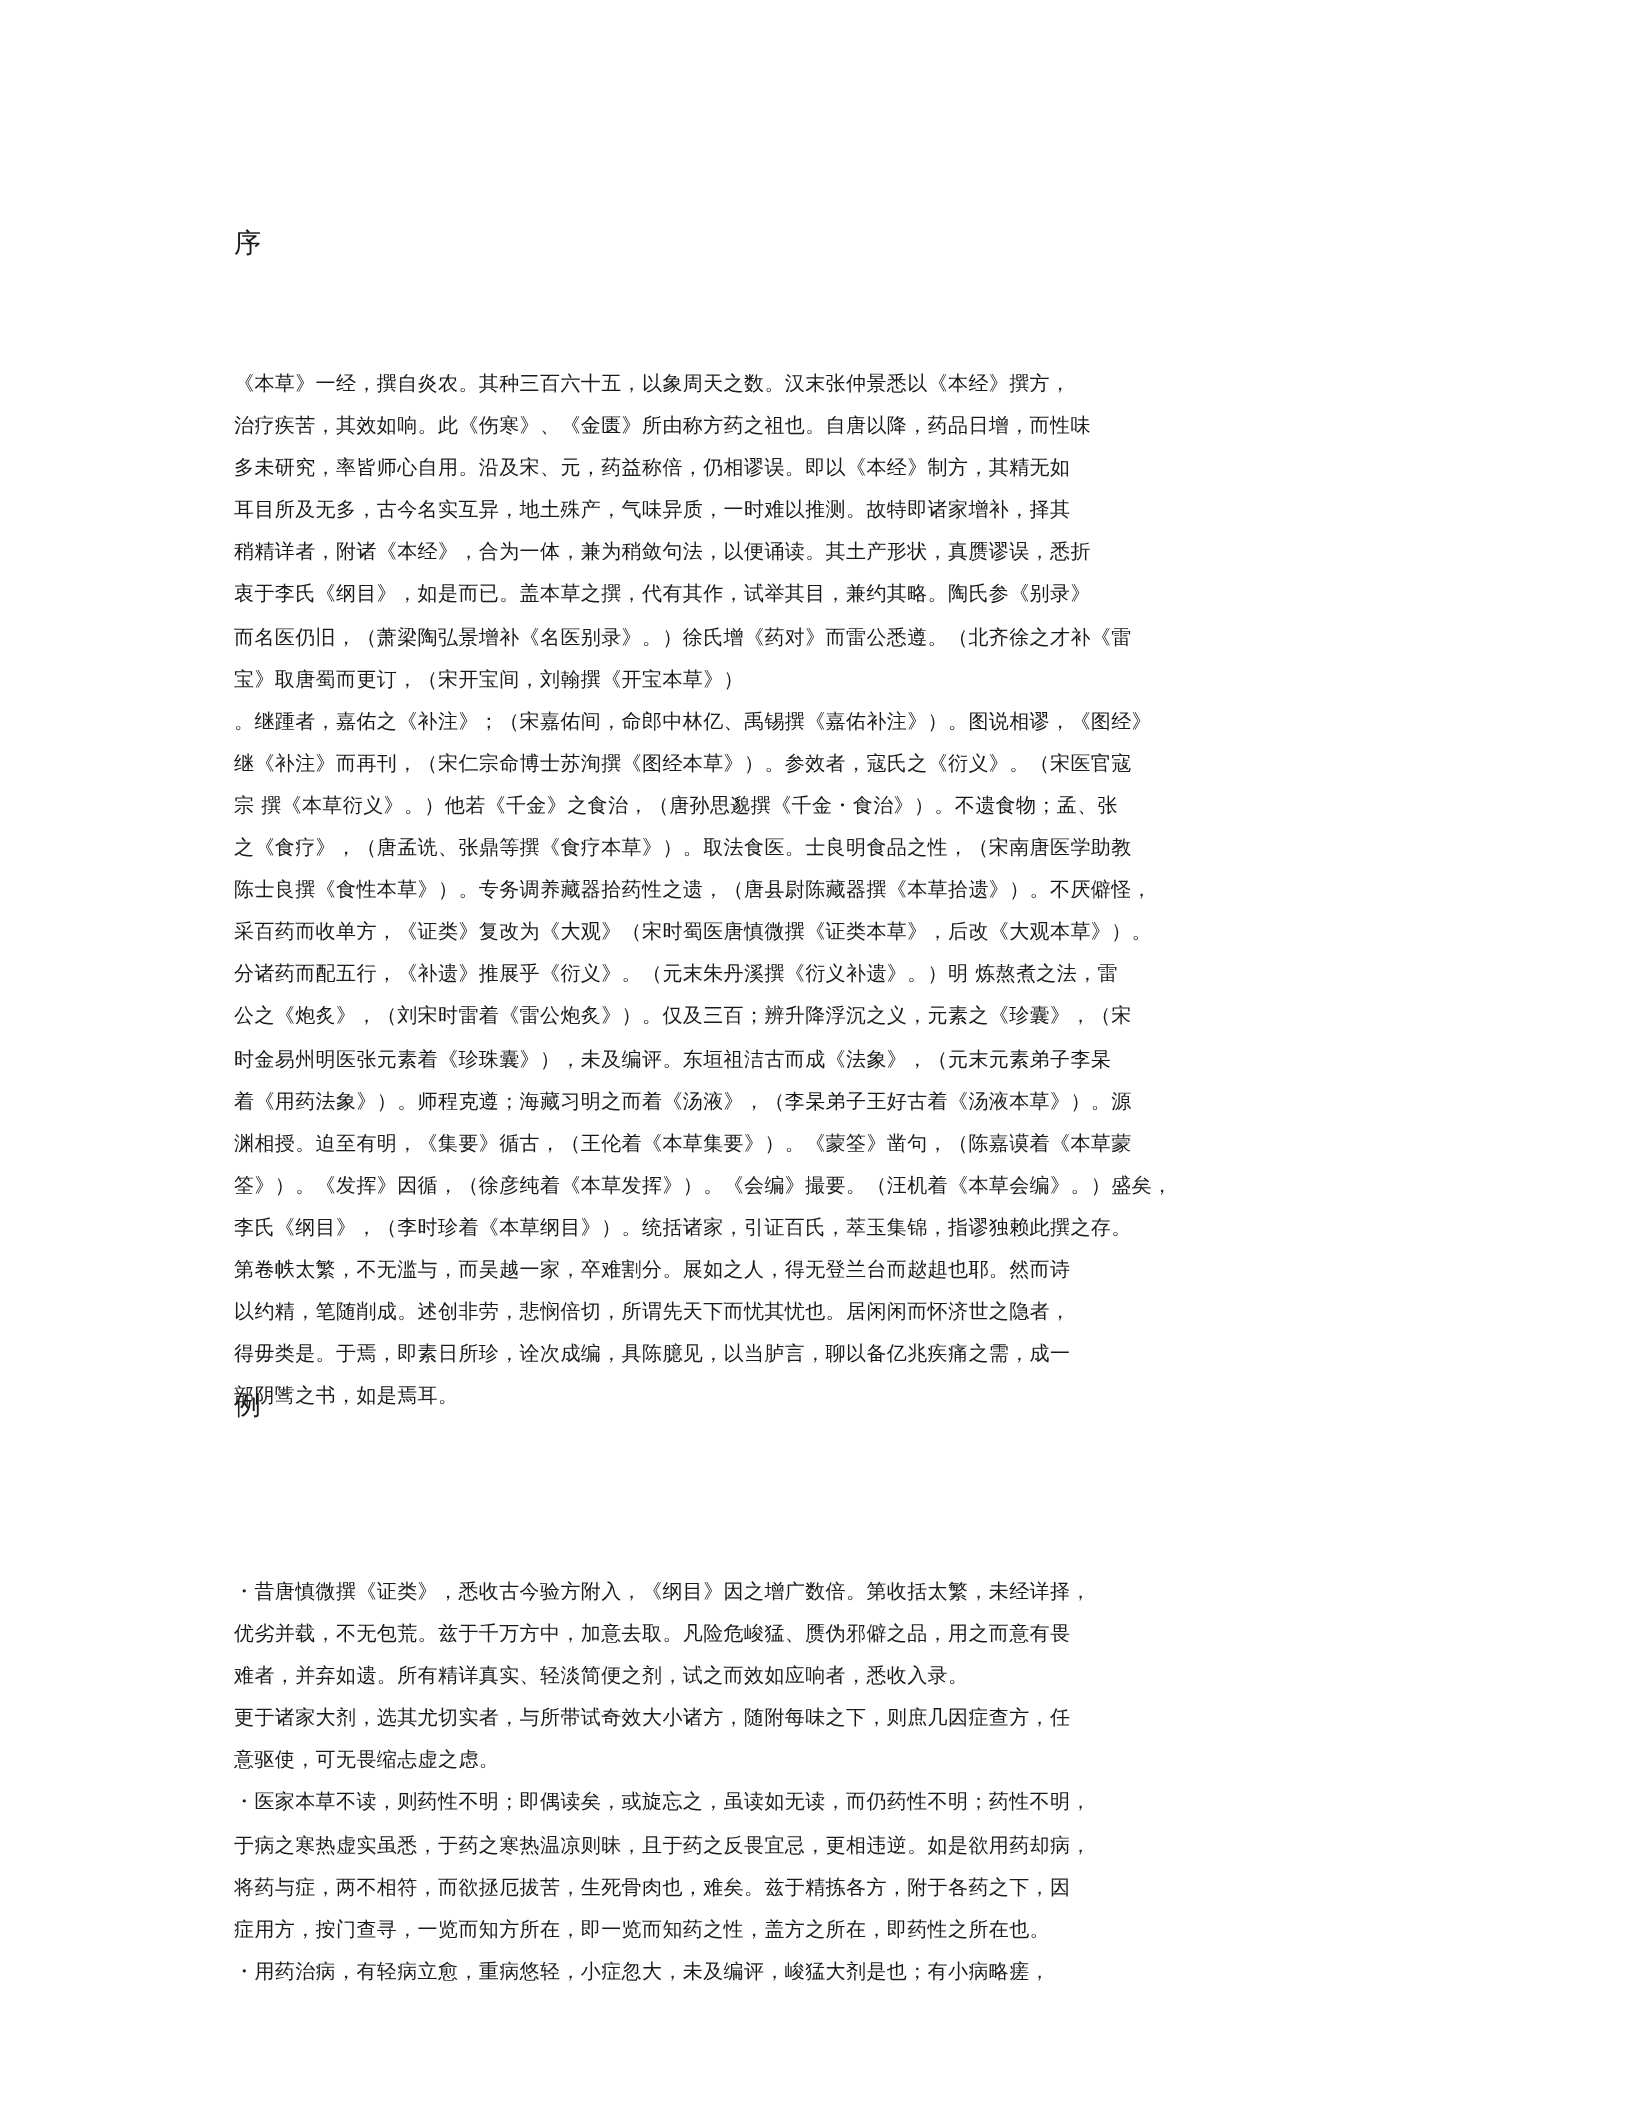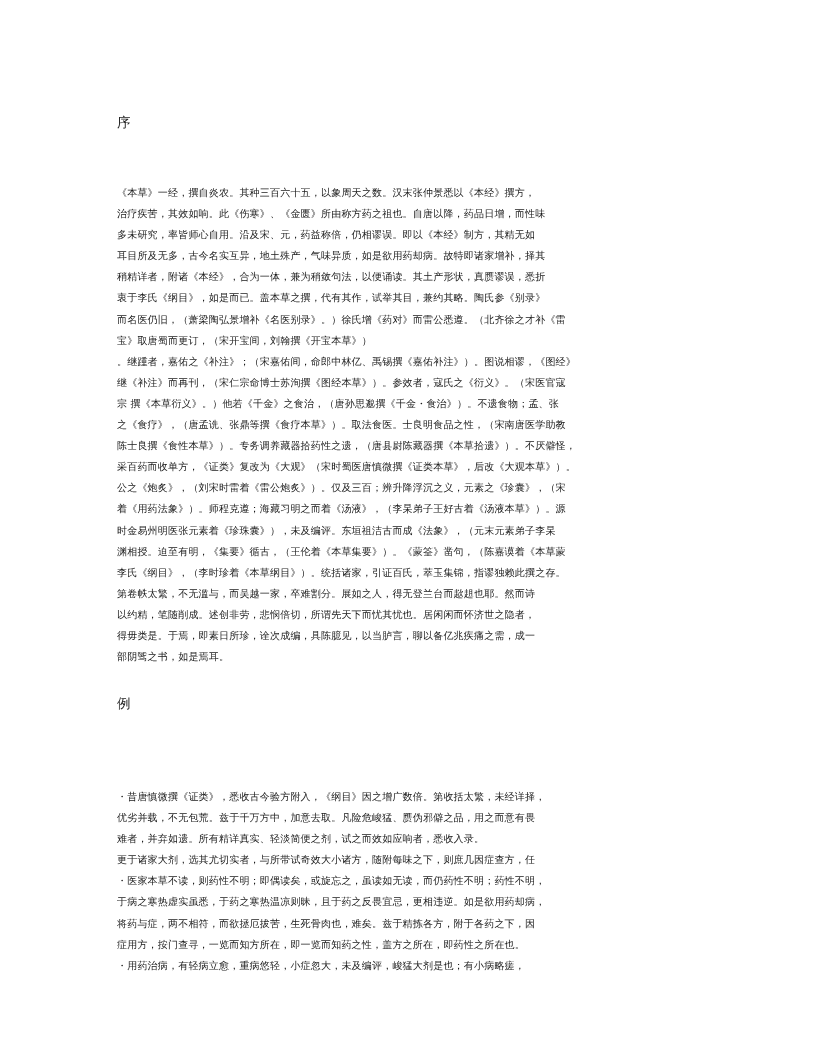--- a/index.html
+++ b/index.html
@@ -12,47 +12,50 @@
 </style>
 </head>
 <body>
 
 <div class="heading" style="top:112px;">序</div>
 
 <div class="block" style="top:182px;">
   <p>《本草》一经，撰自炎农。其种三百六十五，以象周天之数。汉末张仲景悉以《本经》撰方，</p>
   <p>治疗疾苦，其效如响。此《伤寒》、《金匮》所由称方药之祖也。自唐以降，药品日增，而性味</p>
   <p>多未研究，率皆师心自用。沿及宋、元，药益称倍，仍相谬误。即以《本经》制方，其精无如</p>
-  <p>耳目所及无多，古今名实互异，地土殊产，气味异质，如是欲用药却病。故特即诸家增补，择其</p>
+  <p>耳目所及无多，古今名实互异，地土殊产，气味异质，一时难以推测。故特即诸家增补，择其</p>
   <p>稍精详者，附诸《本经》，合为一体，兼为稍敛句法，以便诵读。其土产形状，真赝谬误，悉折</p>
   <p>衷于李氏《纲目》，如是而已。盖本草之撰，代有其作，试举其目，兼约其略。陶氏参《别录》</p>
   <p>而名医仍旧，（萧梁陶弘景增补《名医别录》。）徐氏增《药对》而雷公悉遵。（北齐徐之才补《雷</p>
   <p>宝》取唐蜀而更订，（宋开宝间，刘翰撰《开宝本草》）</p>
   <p>。继踵者，嘉佑之《补注》；（宋嘉佑间，命郎中林亿、禹锡撰《嘉佑补注》）。图说相谬，《图经》</p>
   <p>继《补注》而再刊，（宋仁宗命博士苏洵撰《图经本草》）。参效者，寇氏之《衍义》。（宋医官寇</p>
   <p>宗 撰《本草衍义》。）他若《千金》之食治，（唐孙思邈撰《千金・食治》）。不遗食物；孟、张</p>
   <p>之《食疗》，（唐孟诜、张鼎等撰《食疗本草》）。取法食医。士良明食品之性，（宋南唐医学助教</p>
   <p>陈士良撰《食性本草》）。专务调养藏器拾药性之遗，（唐县尉陈藏器撰《本草拾遗》）。不厌僻怪，</p>
   <p>采百药而收单方，《证类》复改为《大观》（宋时蜀医唐慎微撰《证类本草》，后改《大观本草》）。</p>
+  <p>分诸药而配五行，《补遗》推展乎《衍义》。（元末朱丹溪撰《衍义补遗》。）明 炼熬煮之法，雷</p>
   <p>公之《炮炙》，（刘宋时雷着《雷公炮炙》）。仅及三百；辨升降浮沉之义，元素之《珍囊》，（宋</p>
+  <p>时金易州明医张元素着《珍珠囊》），未及编评。东垣祖洁古而成《法象》，（元末元素弟子李杲</p>
   <p>着《用药法象》）。师程克遵；海藏习明之而着《汤液》，（李杲弟子王好古着《汤液本草》）。源</p>
-  <p>时金易州明医张元素着《珍珠囊》），未及编评。东垣祖洁古而成《法象》，（元末元素弟子李杲</p>
   <p>渊相授。迫至有明，《集要》循古，（王伦着《本草集要》）。《蒙筌》凿句，（陈嘉谟着《本草蒙</p>
+  <p>筌》）。《发挥》因循，（徐彦纯着《本草发挥》）。《会编》撮要。（汪机着《本草会编》。）盛矣，</p>
   <p>李氏《纲目》，（李时珍着《本草纲目》）。统括诸家，引证百氏，萃玉集锦，指谬独赖此撰之存。</p>
   <p>第卷帙太繁，不无滥与，而吴越一家，卒难割分。展如之人，得无登兰台而趑趄也耶。然而诗</p>
   <p>以约精，笔随削成。述创非劳，悲悯倍切，所谓先天下而忧其忧也。居闲闲而怀济世之隐者，</p>
   <p>得毋类是。于焉，即素日所珍，诠次成编，具陈臆见，以当胪言，聊以备亿兆疾痛之需，成一</p>
   <p>部阴骘之书，如是焉耳。</p>
 </div>
 
 <div class="heading" style="top:693px;">例</div>
 
 <div class="block" style="top:786px;">
   <p>・昔唐慎微撰《证类》，悉收古今验方附入，《纲目》因之增广数倍。第收括太繁，未经详择，</p>
   <p>优劣并载，不无包荒。兹于千万方中，加意去取。凡险危峻猛、赝伪邪僻之品，用之而意有畏</p>
   <p>难者，并弃如遗。所有精详真实、轻淡简便之剂，试之而效如应响者，悉收入录。</p>
   <p>更于诸家大剂，选其尤切实者，与所带试奇效大小诸方，随附每味之下，则庶几因症查方，任</p>
+  <p>意驱使，可无畏缩忐虚之虑。</p>
   <p>・医家本草不读，则药性不明；即偶读矣，或旋忘之，虽读如无读，而仍药性不明；药性不明，</p>
   <p>于病之寒热虚实虽悉，于药之寒热温凉则昧，且于药之反畏宜忌，更相违逆。如是欲用药却病，</p>
   <p>将药与症，两不相符，而欲拯厄拔苦，生死骨肉也，难矣。兹于精拣各方，附于各药之下，因</p>
   <p>症用方，按门查寻，一览而知方所在，即一览而知药之性，盖方之所在，即药性之所在也。</p>
   <p>・用药治病，有轻病立愈，重病悠轻，小症忽大，未及编评，峻猛大剂是也；有小病略瘥，</p>
 </div>
 
 </body></html>

